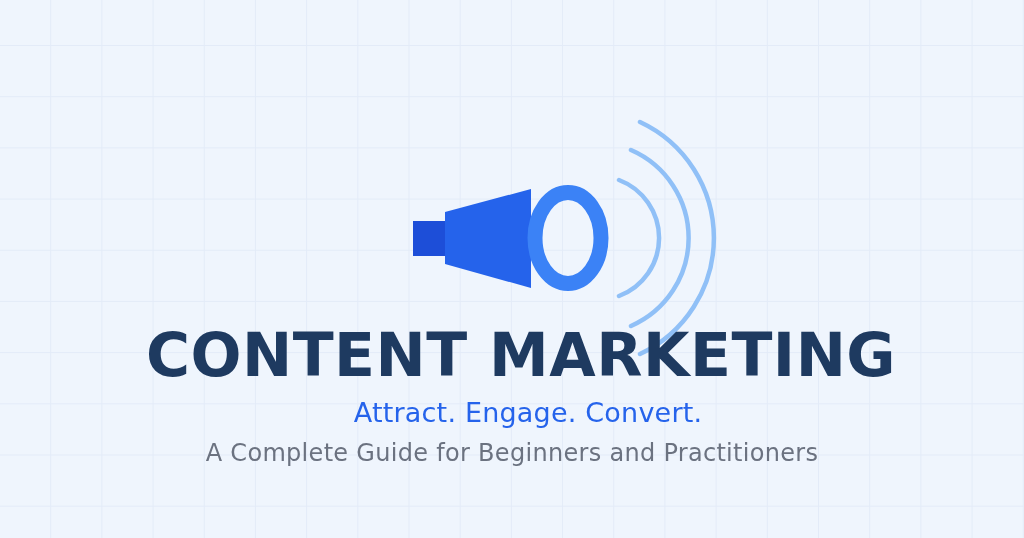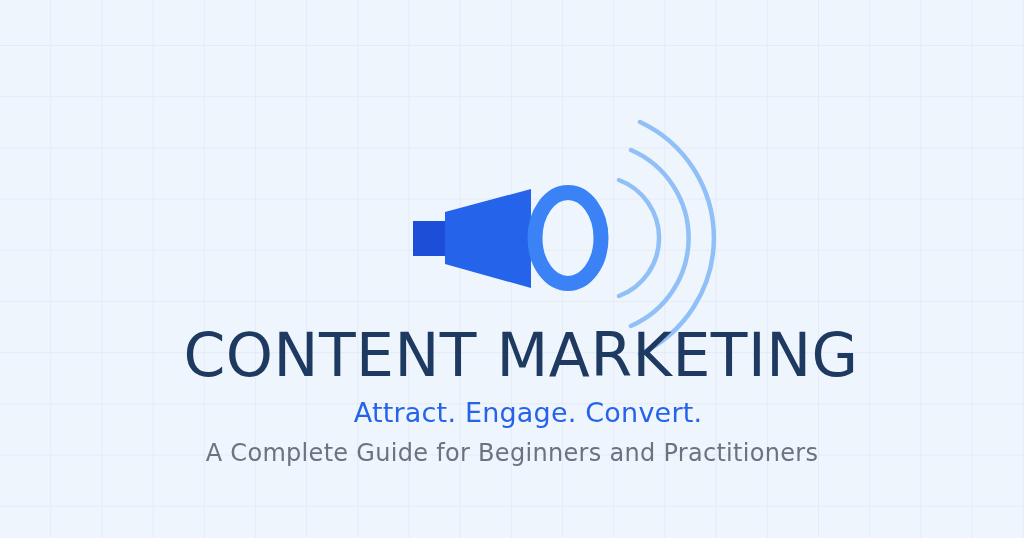--- a/index.html
+++ b/index.html
@@ -41,21 +41,21 @@
     left: 0;
     top: 324px;
     width: 1024px;
     text-align: center;
   }
 
   .title {
     margin: 0;
     font-family: "DejaVu Sans", "Liberation Sans", sans-serif;
     font-size: 60px;
-    font-weight: 400;
+    font-weight: 700;
     letter-spacing: 0.5px;
     line-height: 1.06;
     color: #1e3a60;
     white-space: nowrap;
     padding-left: 18px;
   }
 
   .tagline {
     margin: 9px 0 0 0;
     font-family: "DejaVu Sans", "Liberation Sans", sans-serif;

